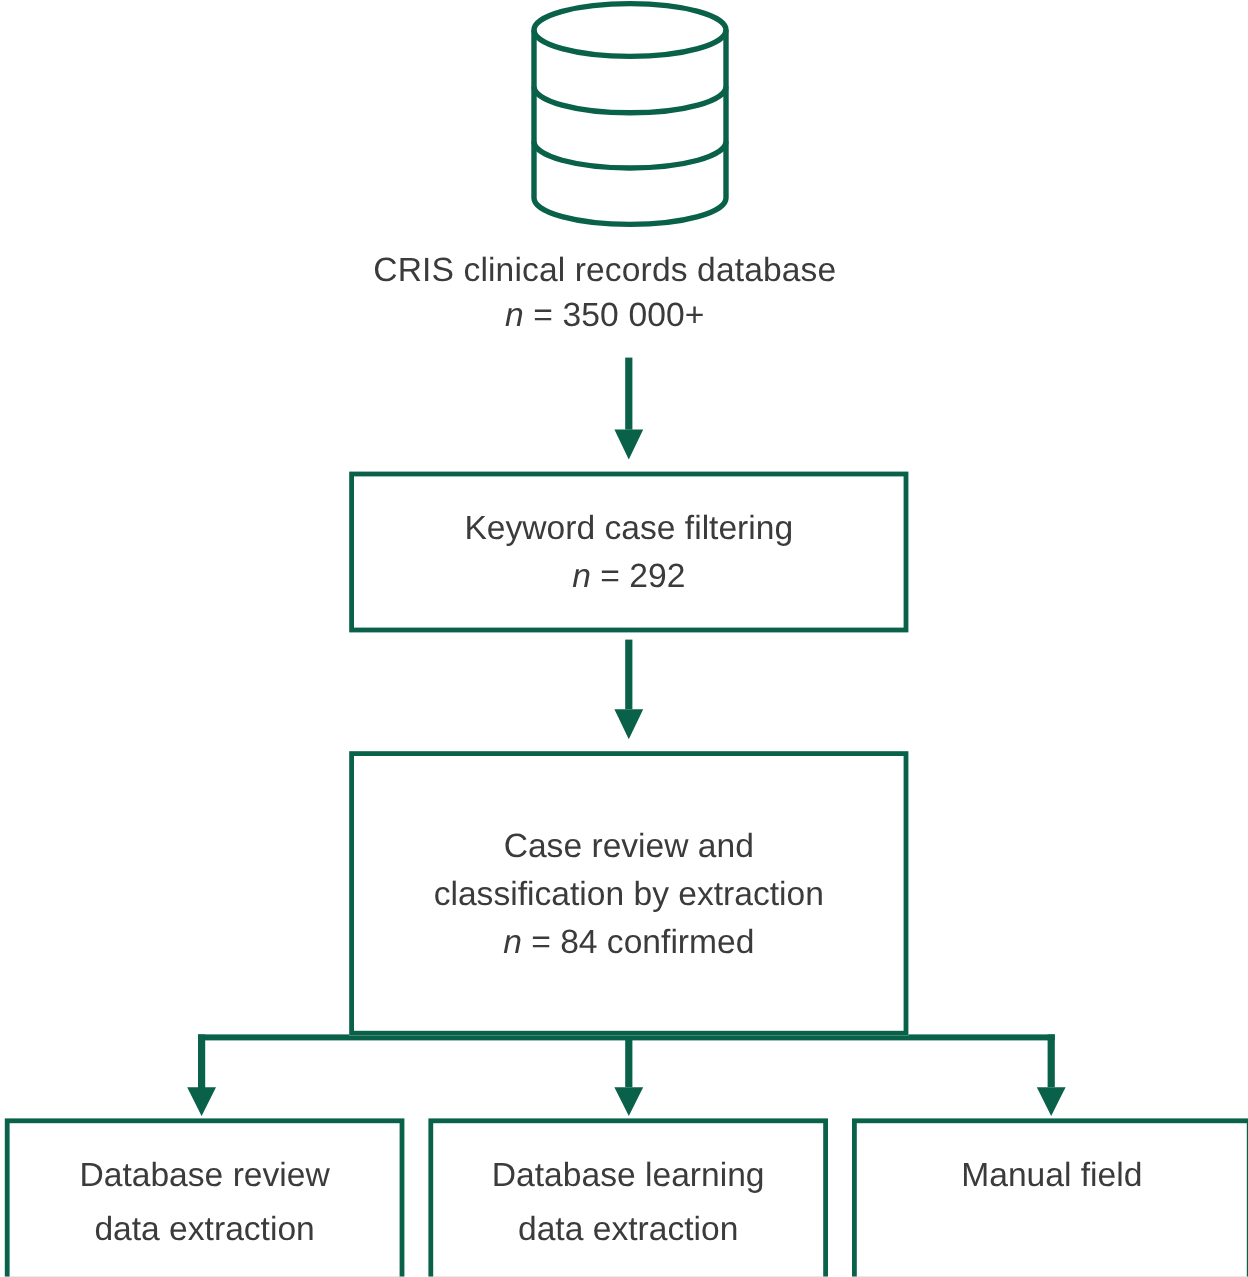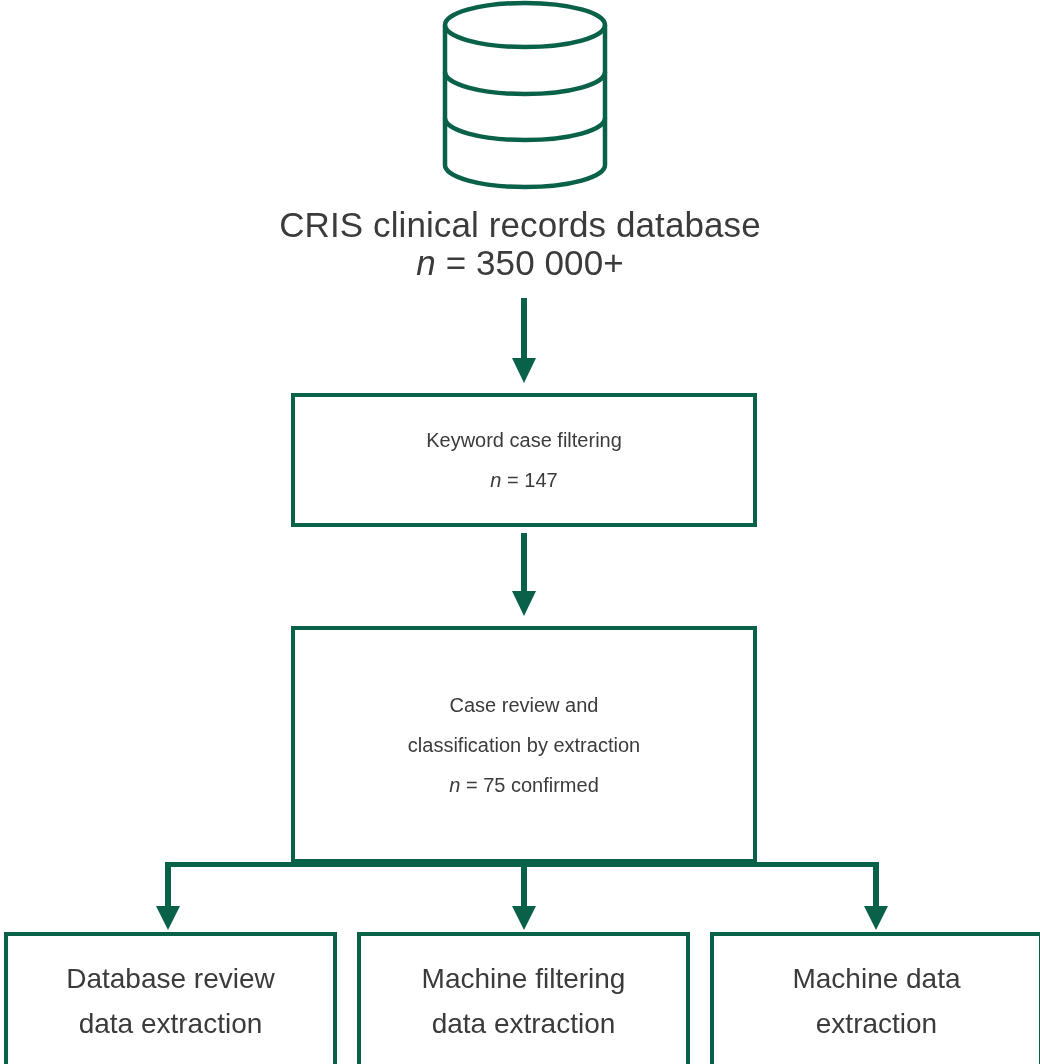--- a/index.html
+++ b/index.html
@@ -24,26 +24,26 @@
     position: absolute;
     left: 441px;
     top: 0px;
     width: 168px;
     height: 190px;
   }
 
   
   .db-caption {
     position: absolute;
-    left: 220px;
+    left: 204px;
     top: 206px;
     width: 600px;
     text-align: center;
     color: #3b3b3b;
-    font-size: 35px;
+    font-size: 28px;
     line-height: 38px;
     letter-spacing: 0.1px;
   }
   .db-caption .nline {
     display: block;
   }
 
   
   .ital-n {
     font-style: italic;
@@ -53,21 +53,21 @@
   .pbox {
     position: absolute;
     box-sizing: border-box;
     border: 4px solid #0a6149;
     background: #ffffff;
     display: flex;
     flex-direction: column;
     align-items: center;
     justify-content: center;
     color: #3b3b3b;
-    font-size: 20px;
+    font-size: 28px;
     line-height: 40px;
     text-align: center;
   }
   .pbox .line {
     display: block;
     white-space: nowrap;
   }
 
   #box-keyword {
     left: 291px;
@@ -167,37 +167,36 @@
         <polygon points="512,906 536,906 524,930"></polygon>
 
         <rect x="873" y="862" width="6" height="44"></rect>
         <polygon points="864,906 888,906 876,930"></polygon>
       </g>
     </g>
   </svg>
 
   <div class="pbox" id="box-keyword">
     <span class="line">Keyword case filtering</span>
-    <span class="line"><span class="ital-n">n</span><span> = 147</span></span>
+    <span class="line"><span class="ital-n">n</span><span> = 292</span></span>
   </div>
 
   <div class="pbox" id="box-review">
     <span class="line">Case review and</span>
     <span class="line">classification by extraction</span>
-    <span class="line"><span class="ital-n">n</span><span> = 75 confirmed</span></span>
+    <span class="line"><span class="ital-n">n</span><span> = 84 confirmed</span></span>
   </div>
 
   <div class="leaf-box" id="box-dbfield">
     <span class="line">Database review</span>
     <span class="line">data extraction</span>
   </div>
 
   <div class="leaf-box" id="box-ml">
-    <span class="line">Machine filtering</span>
+    <span class="line">Database learning</span>
     <span class="line">data extraction</span>
   </div>
 
   <div class="leaf-box" id="box-manual">
-    <span class="line">Machine data</span>
-    <span class="line">extraction</span>
+    <span class="line">Manual field</span>
   </div>
 
 </div>
 
 </body></html>

